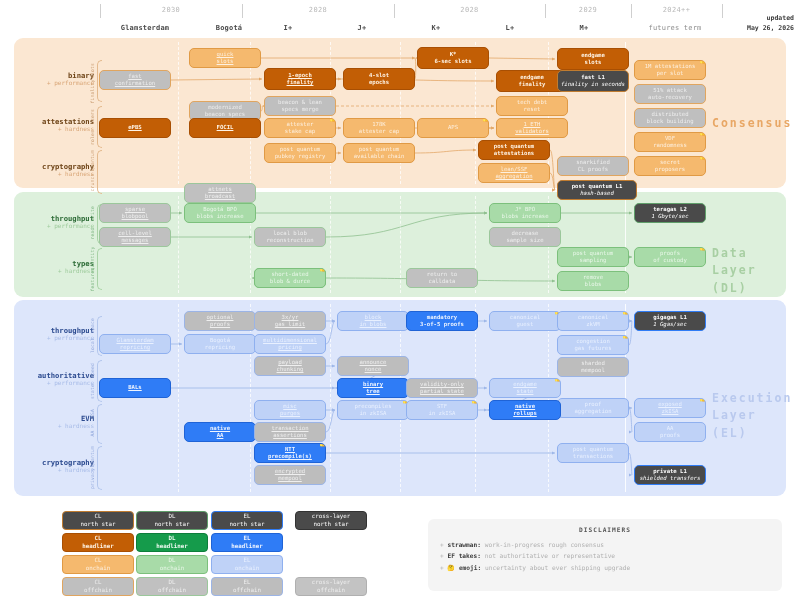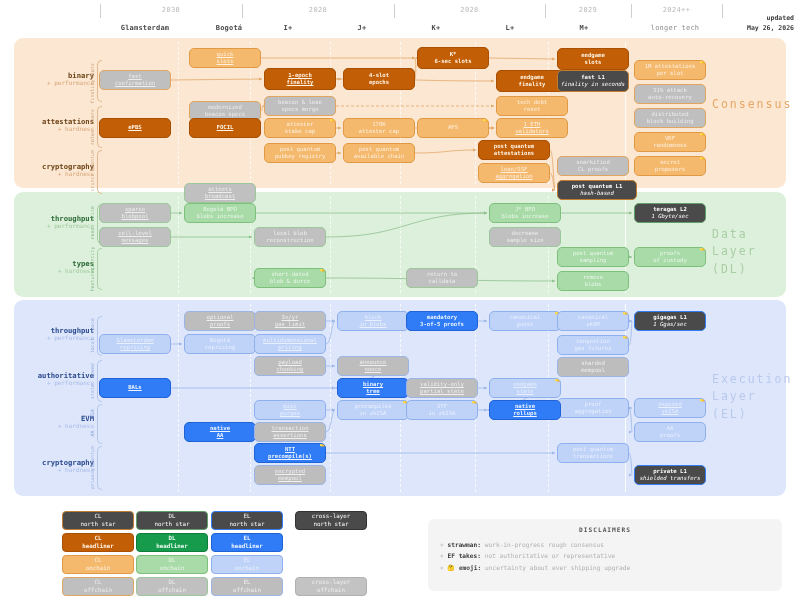--- a/index.html
+++ b/index.html
@@ -20,21 +20,21 @@
   .fork-label { position:absolute; top:24px; font-size:7px; color:#8d8d8d; text-align:center; letter-spacing:.2px; }
   .fork-label.bold { color:#4a4a4a; font-weight:bold; }
   .updated { position:absolute; right:6px; top:14px; font-size:6.5px; color:#3c3c3c; font-weight:bold; line-height:1.5; text-align:right; }
 
   
   .band { position:absolute; border-radius:9px; }
   .band-cl { background:#fbe7d2; }
   .band-dl { background:#ddf0dc; }
   .band-el { background:#dde6fb; }
 
-  .layer-title { position:absolute; font-size:11.5px; font-weight:normal; letter-spacing:2px; line-height:1.5; }
+  .layer-title { position:absolute; font-size:11.5px; font-weight:bold; letter-spacing:2px; line-height:1.5;margin-top:19px; }
   .lt-cl { color:#e8a765; }
   .lt-dl { color:#a8cfa3; }
   .lt-el { color:#b9c9ee; }
 
   
   .rowlab { position:absolute; text-align:right; line-height:1.15; }
   .rowlab .main { font-size:7.2px; font-weight:bold; display:block; }
   .rowlab .sub  { font-size:6px; display:block; }
   .cl .main { color:#6e4417; } .cl .sub { color:#d9a677; }
   .dl .main { color:#2c6b36; } .dl .sub { color:#9ecb9c; }
@@ -117,21 +117,21 @@
       <div class="year-tick" style="left: 722px;"></div>
     </div>
   <div id="fork-row">
       <div class="fork-label bold" style="left: 100px; width: 90px;">Glamsterdam</div>
       <div class="fork-label bold" style="left: 189px; width: 80px;">Bogotá</div>
       <div class="fork-label bold" style="left: 258px; width: 60px;">I+</div>
       <div class="fork-label bold" style="left: 332px; width: 60px;">J+</div>
       <div class="fork-label bold" style="left: 406px; width: 60px;">K+</div>
       <div class="fork-label bold" style="left: 480px; width: 60px;">L+</div>
       <div class="fork-label bold" style="left: 554px; width: 60px;">M+</div>
-      <div class="fork-label" style="left: 628px; width: 94px;">longer tech</div>
+      <div class="fork-label" style="left: 628px; width: 94px;">futures term</div>
     </div>
   <div class="updated">
     <div>updated</div>
     <div>May 26, 2026</div>
   </div>
 
   <div class="band band-cl" style="left:14px; top:38px; width:772px; height:150px;"></div>
   <div class="band band-dl" style="left:14px; top:192px; width:772px; height:105px;"></div>
   <div class="band band-el" style="left:14px; top:300px; width:772px; height:196px;"></div>
 

